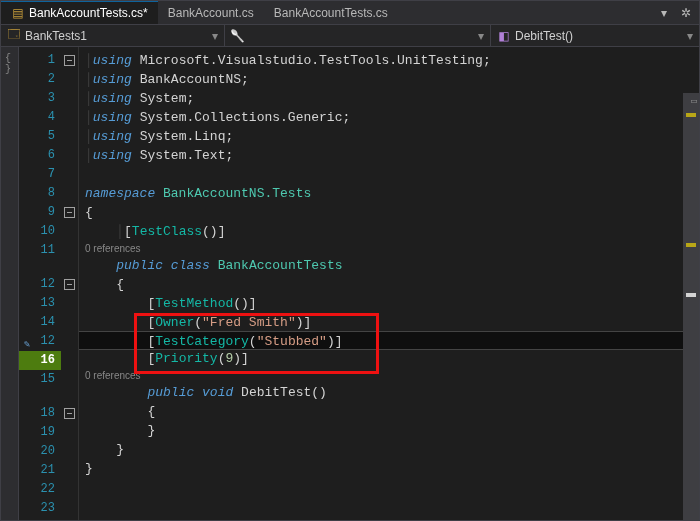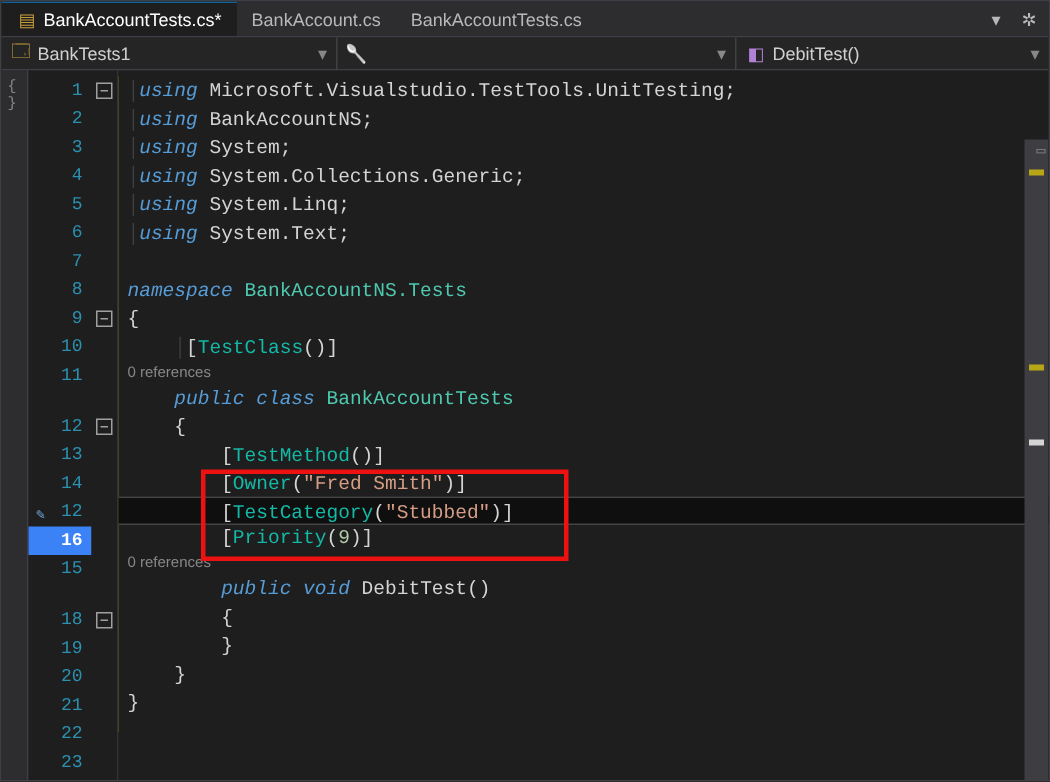--- a/index.html
+++ b/index.html
@@ -50,21 +50,21 @@
     display: flex; height: calc(521px - 24px - 22px - 2px);
     position: relative;
   }
   .col-indicator { width: 18px; background: #2d2d30; border-right: 1px solid #3f3f46; }
   .gutter {
     width: 42px; background: #1e1e1e;
     text-align: right; padding-top: 4px;
     color: #2b91af; font-size: 12px;
   }
   .gutter .ln { height: 19px; line-height: 19px; padding-right: 6px; }
-  .gutter .ln.current { background: #3b82f6; color: #fff; font-weight: bold; }
+  .gutter .ln.current { background: #4d7c0f; color: #fff; font-weight: bold; }
   .glyph-edit { position: absolute; left: 23px; top: calc(4px + 15*19px + 2px); color: #6aa4d8; font-size: 10px; }
   .fold {
     width: 18px; background: #1e1e1e; padding-top: 4px;
     border-right: 1px solid #333;
   }
   .fold .fbox {
     width: 11px; height: 11px; margin: 4px auto;
     border: 1px solid #a0a0a0; position: relative;
   }
   .fold .fbox::before {

